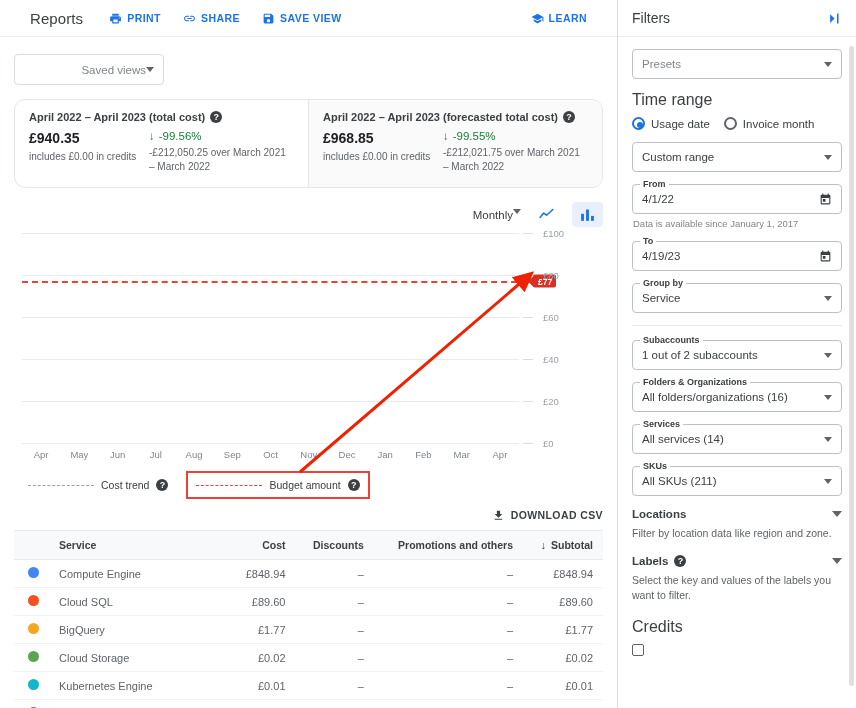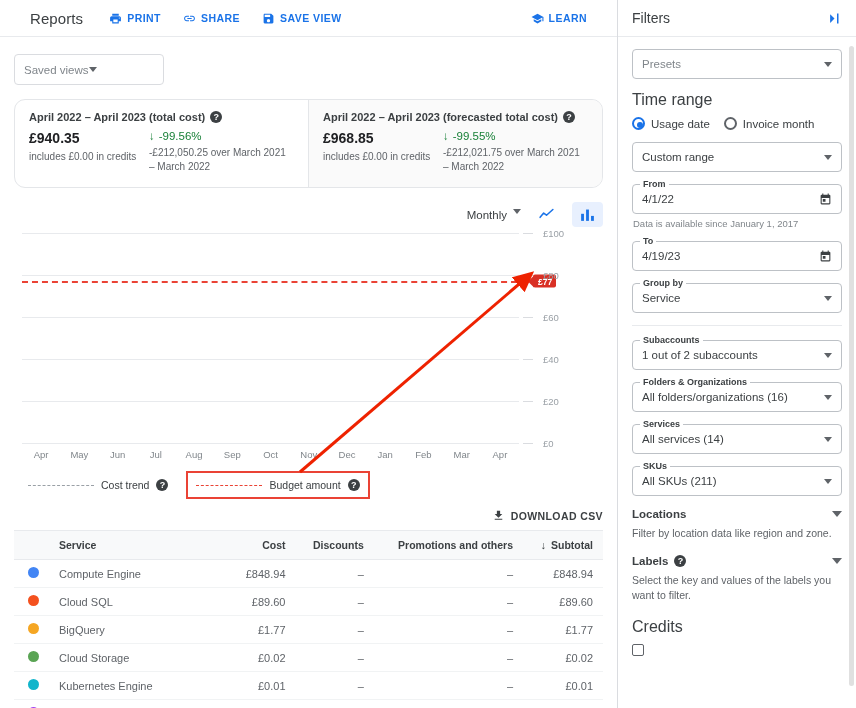--- a/index.html
+++ b/index.html
@@ -25,42 +25,42 @@
             font-size:10.5px; font-weight:700; letter-spacing:.45px; cursor:pointer; }
   .tb-spacer { flex:1; }
   .ico { display:inline-block; line-height:0; }
   .ico svg { display:block; }
 
   .left-body { flex:1; overflow:hidden; padding:0 14px; position:relative; }
 
   
   .savedviews { margin-top:17px; width:150px; height:31px; border:1px solid #dadce0;
                 border-radius:4px; display:flex; align-items:center; padding:0 9px;
-                justify-content:flex-start; color:#80868b; font-size:11.5px; cursor:pointer;}
+                justify-content:flex-end; color:#80868b; font-size:11.5px; cursor:pointer;}
   .caret { width:0;height:0;border-left:4.5px solid transparent;border-right:4.5px solid transparent;
            border-top:5px solid #5f6368; }
 
   
   .cards { margin-top:14px; display:flex; border:1px solid #e4e6e9; border-radius:11px; overflow:hidden; }
   .card { flex:1; padding:11px 14px 14px 14px; }
   .card + .card { border-left:1px solid #e4e6e9; background:#fafafa; }
   .card-title { font-size:11px; font-weight:700; color:#3c4043; display:flex; align-items:center; gap:5px; }
   .help { width:12px;height:12px;border-radius:50%;background:#3c4043;color:#fff;
           font-size:9px;line-height:12px;text-align:center;font-weight:700;display:inline-block; cursor:pointer;}
   .card-row { display:flex; margin-top:7px; }
   .card-col1 { width:120px; }
   .card-amount { font-size:14px; font-weight:700; color:#202124; }
   .card-sub { font-size:10px; color:#5f6368; margin-top:5px; }
   .card-col2 { flex:1; }
   .delta { color:#188038; font-size:11.5px; display:flex; align-items:center; gap:4px; }
   .delta-sub { font-size:10px; color:#5f6368; margin-top:4px; line-height:1.35; }
 
   
   .chart-ctl { display:flex; align-items:center; justify-content:flex-end; gap:10px; margin-top:14px; }
-  .gran { display:flex;gap:6px;font-size:11.5px;color:#3c4043;cursor:pointer; }
+  .gran { display:flex;font-size:11.5px;color:#3c4043;cursor:pointer; }
   .icon-btn { width:31px;height:25px;border-radius:4px;display:flex;align-items:center;justify-content:center;cursor:pointer;}
   .icon-btn.active { background:#e8f0fe; }
 
   
   .chart-wrap { position:relative; margin-top:6px; height:232px; }
   .plot { position:absolute; left:8px; right:84px; top:0; bottom:22px; }
   .gridline { position:absolute; left:0; right:0; height:1px; background:#e8eaed; }
   .ytick { position:absolute; font-size:9.5px; color:#9aa0a6; left:calc(100% + 24px); transform:translateY(-50%); }
   .gtick { position:absolute; right:-14px; width:10px; height:1px; background:#dadce0; }
   .bars { position:absolute; left:0; right:0; top:0; bottom:0; display:flex; align-items:flex-end; }
@@ -79,21 +79,21 @@
 
   
   .legend { display:flex; align-items:center; gap:0; margin-top:6px; padding-left:6px; }
   .leg-item { display:flex; align-items:center; gap:7px; font-size:10.5px; color:#3c4043; padding:6px 8px; }
   .leg-item.boxed { border:2px solid #ea4335; margin-left:10px; }
   .dashline { width:66px; height:0; border-top:1.5px dashed #9aa0a6; }
   .dashline.red { border-top:1.8px dashed #ea4335; }
 
   
   .dlrow { display:flex; justify-content:flex-end; margin-top:10px; }
-  .dlbtn { display:flex; align-items:center; gap:6px; color:#3c4043; font-size:10.5px;
+  .dlbtn { display:flex; gap:6px; color:#3c4043; font-size:10.5px;
            font-weight:700; letter-spacing:.4px; cursor:pointer; }
 
   
   table.svc { width:100%; border-collapse:collapse; margin-top:8px; }
   table.svc th { background:#f8f9fa; font-size:10.5px; font-weight:700; color:#3c4043;
                  padding:8px 10px; border-bottom:1px solid #e8eaed; border-top:1px solid #e8eaed;}
   table.svc td { font-size:11px; color:#5f6368; padding:7px 10px; border-bottom:1px solid #f1f3f4; }
   .th-svc { text-align:left; }
   .th-num { text-align:right; }
   .dotcell { width:30px; padding-left:14px !important; }

